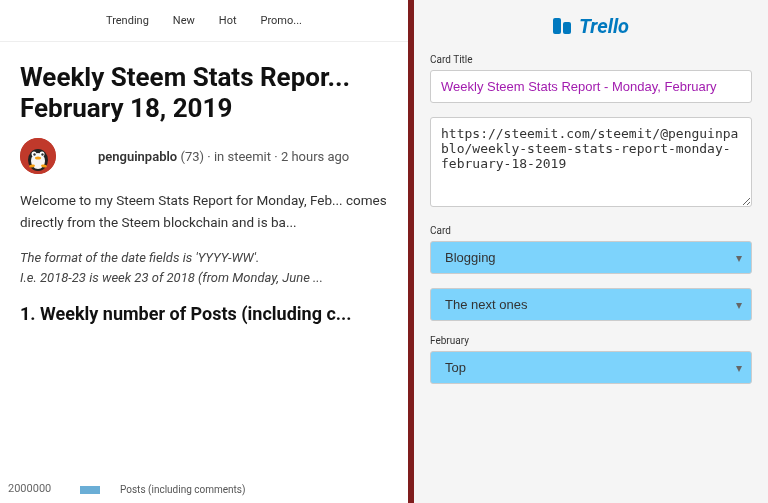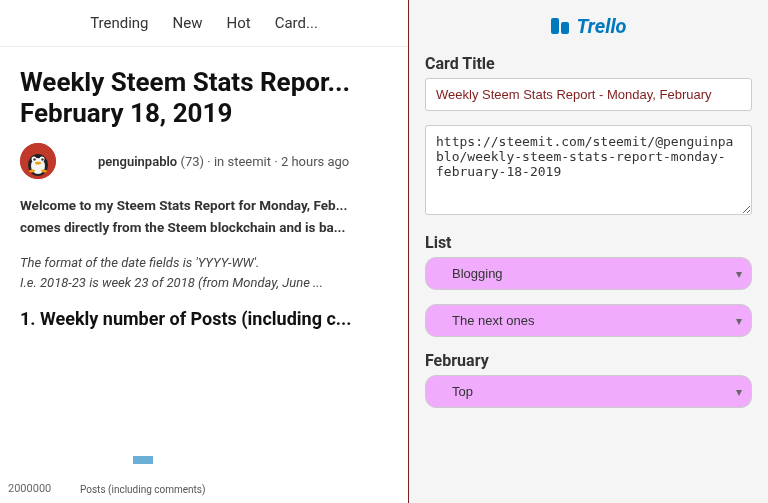--- a/index.html
+++ b/index.html
@@ -25,21 +25,21 @@
     .nav-bar {
       display: flex;
       align-items: center;
       justify-content: center;
       gap: 24px;
       padding: 14px 20px;
       border-bottom: 1px solid #eee;
     }
 
     .nav-item {
-      font-size: 15px;
+      font-size: 11px;
       color: #333;
       cursor: pointer;
       text-decoration: none;
     }
 
     .article-body {
       padding: 20px 20px 10px 20px;
     }
 
     .article-title {
@@ -78,21 +78,20 @@
       font-weight: 600;
       color: #333;
       margin-left: 32px;
     }
 
     .article-intro {
       font-size: 13.5px;
       color: #333;
       line-height: 1.6;
       margin-bottom: 14px;
-      font-weight: bold;
     }
 
     .article-italic {
       font-style: italic;
       font-size: 13px;
       color: #444;
       line-height: 1.6;
       margin-bottom: 14px;
     }
 
@@ -112,42 +111,41 @@
       margin-top: 48px;
     }
 
     .chart-legend {
       position: absolute;
       bottom: 8px;
       left: 80px;
       display: flex;
       align-items: center;
       gap: 20px;
-      flex-direction: column;
     }
 
     .legend-color {
       width: 20px;
       height: 8px;
       background: #6baed6;
     }
 
     .legend-text {
       font-size: 10px;
       color: #555;
     }
 
     
     .trello-panel {
       position: absolute;
       top: 0; right: 0;
       width: 360px;
       height: 503px;
       background: #f5f5f5;
-      border-left: 1px solid #7f1d1d;
+      border-left: 6px solid #7f1d1d;
       overflow-y: auto;
       padding: 14px 16px 16px;
     }
 
     .trello-header {
       display: flex;
       align-items: center;
       justify-content: center;
       margin-bottom: 16px;
       gap: 8px;
@@ -175,62 +173,62 @@
     }
 
     .trello-name {
       font-size: 20px;
       font-weight: 700;
       color: #0079BF;
       font-style: italic;
     }
 
     .form-label {
-      font-size: 16px;
-      font-weight: 700;
+      font-size: 10px;
+      font-weight: 400;
       color: #333;
       margin-bottom: 5px;
       display: block;
     }
 
     .form-group {
       margin-bottom: 14px;
     }
 
     .form-input {
       width: 100%;
       padding: 8px 10px;
       border: 1px solid #ccc;
       border-radius: 3px;
       font-size: 13px;
       background: #fff;
-      color: #7f1d1d;
+      color: #a21caf;
       outline: none;
     }
 
     .form-textarea {
       width: 100%;
       padding: 8px 10px;
       border: 1px solid #ccc;
       border-radius: 3px;
       font-size: 13px;
       background: #fff;
       color: #333;
       resize: vertical;
       min-height: 90px;
       outline: none;
     }
 
     .form-select {
       width: 100%;
-      padding: 8px 26px;
+      padding: 8px 14px;
       border: 1px solid #ccc;
-      border-radius: 11px;
-      font-size: 13px;
-      background: #f0abfc;
+      border-radius: 3px;
+      font-size: 13px;
+      background: #7dd3fc;
       color: #333;
       appearance: none;
       -webkit-appearance: none;
       outline: none;
       cursor: pointer;
     }
 
     .select-wrapper {
       position: relative;
     }
@@ -247,21 +245,21 @@
   </style>
 </head>
 <body>
 
 <div class="main-content">
 
   <nav class="nav-bar">
     <a class="nav-item">Trending</a>
     <a class="nav-item">New</a>
     <a class="nav-item">Hot</a>
-    <a class="nav-item">Card...</a>
+    <a class="nav-item">Promo...</a>
   </nav>
 
   <div class="article-body">
 
     <h1 class="article-title">Weekly Steem Stats Repor...<br>February 18, 2019</h1>
 
     <div class="author-row">
       <div class="avatar">
 
         <svg width="36" height="36" viewBox="0 0 36 36">
@@ -314,21 +312,21 @@
   <div class="form-group">
     <label class="form-label">Card Title</label>
     <input class="form-input" type="text" value="Weekly Steem Stats Report - Monday, February" style="">
   </div>
 
   <div class="form-group">
     <textarea class="form-textarea" style="">https://steemit.com/steemit/@penguinpablo/weekly-steem-stats-report-monday-february-18-2019</textarea>
   </div>
 
   <div class="form-group">
-    <label class="form-label">List</label>
+    <label class="form-label">Card</label>
     <div class="select-wrapper">
       <select class="form-select">
         <option>Blogging</option>
         <option>Reading</option>
         <option>Writing</option>
       </select>
       <span class="select-arrow">▾</span>
     </div>
   </div>
 

